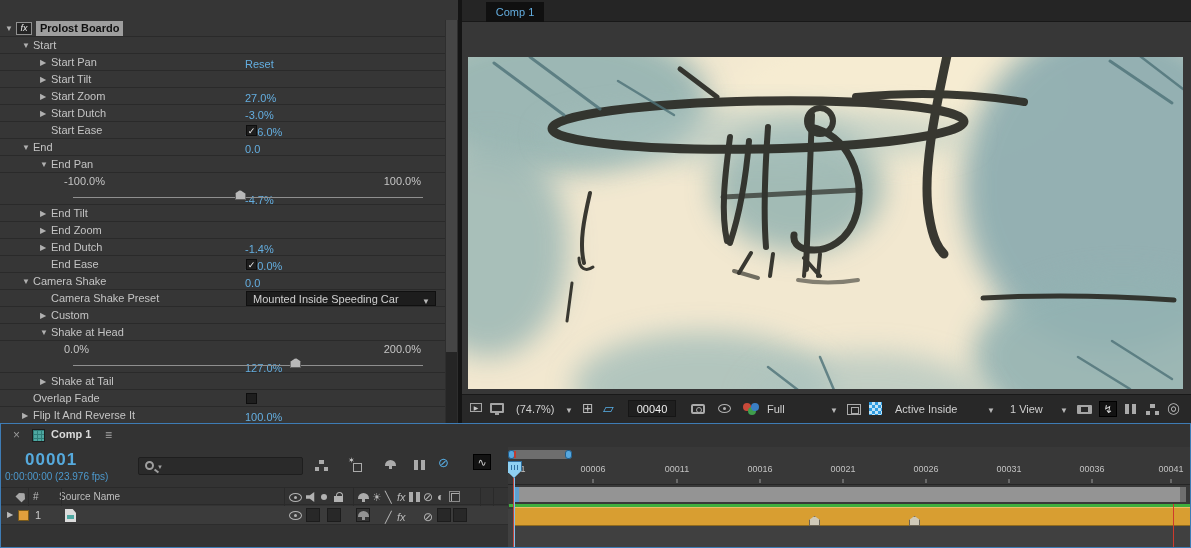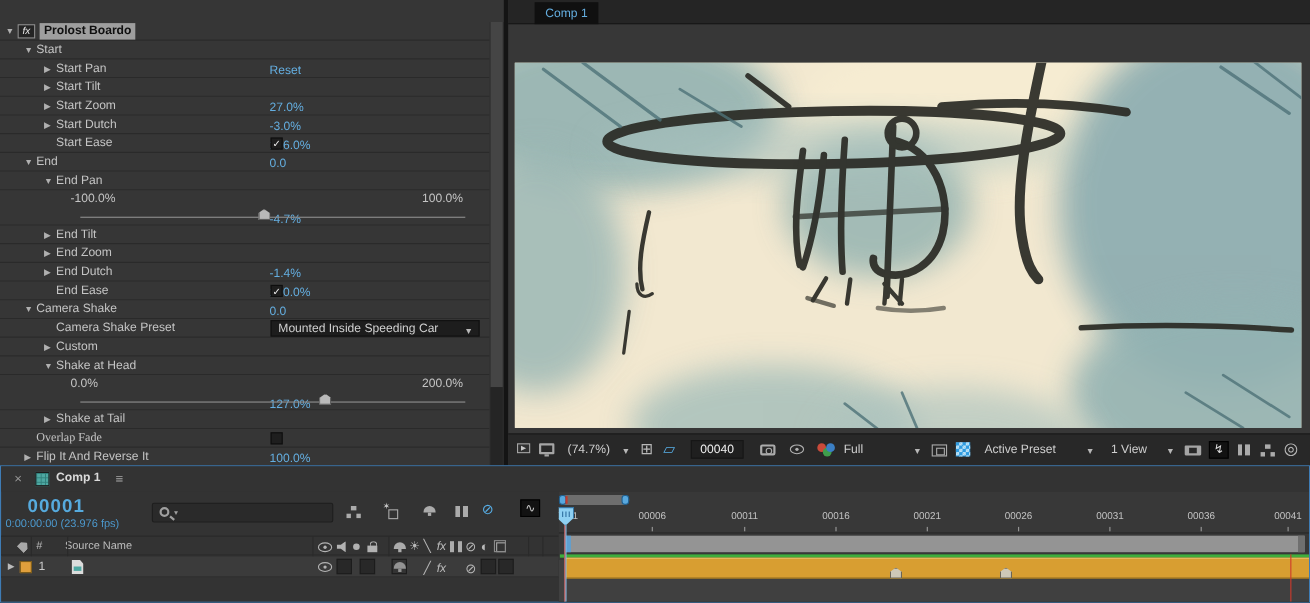--- a/index.html
+++ b/index.html
@@ -248,21 +248,21 @@
     <div class="erow" style="top:357px; height:16px;">
       <div class="sltrack">
         <div class="slhandle" style="left:calc(63.5% - 5px);"></div>
       </div>
     </div>
     <div class="erow" style="top:373px;">
       <span class="arr" style="left:40px;">▶</span>
       <span class="lbl" style="left:51px;">Shake at Tail</span>
       <span class="val">100.0%</span>
     </div>
-    <div class="erow" style="top:390px;font-family:Liberation Serif, serif;">
+    <div class="erow" style="top:390px;">
       <span class="lbl" style="left:33px;">Overlap Fade</span>
       <span class="chk"></span>
     </div>
     <div class="erow" style="top:407px; border-bottom:none;">
       <span class="arr" style="left:22px;">▶</span>
       <span class="lbl" style="left:33px;">Flip It And Reverse It</span>
     </div>
 
     <div id="fxscroll" class="abs">
       <div class="thumb"></div>
@@ -340,21 +340,21 @@
       <span class="ic i-eye" style="left:256px; top:9px;"></span>
       <span class="ic i-rgb" style="left:281px; top:8px;">
           <i></i>
           <i></i>
           <i></i>
         </span>
       <span class="ttxt" style="left:305px;">Full</span>
       <span class="tcaret" style="left:368px;">▼</span>
       <span class="ic i-roi" style="left:385px; top:9px;"></span>
       <span class="ic i-checker" style="left:407px; top:7px;"></span>
-      <span class="ttxt" style="left:433px;">Active Preset</span>
+      <span class="ttxt" style="left:433px;">Active Inside</span>
       <span class="tcaret" style="left:525px;">▼</span>
       <span class="ttxt" style="left:548px;">1 View</span>
       <span class="tcaret" style="left:598px;">▼</span>
       <span class="ic i-par" style="left:615px; top:10px;"></span>
       <span class="ic i-box" style="left:637px; top:6px;">↯</span>
       <span class="ic i-bars" style="left:663px; top:9px;"></span>
       <span class="ic i-flow" style="left:684px; top:9px;"></span>
       <span class="g ic" style="left:705px; top:4px; font-size:15px;">◎</span>
     </div>
   </div>

